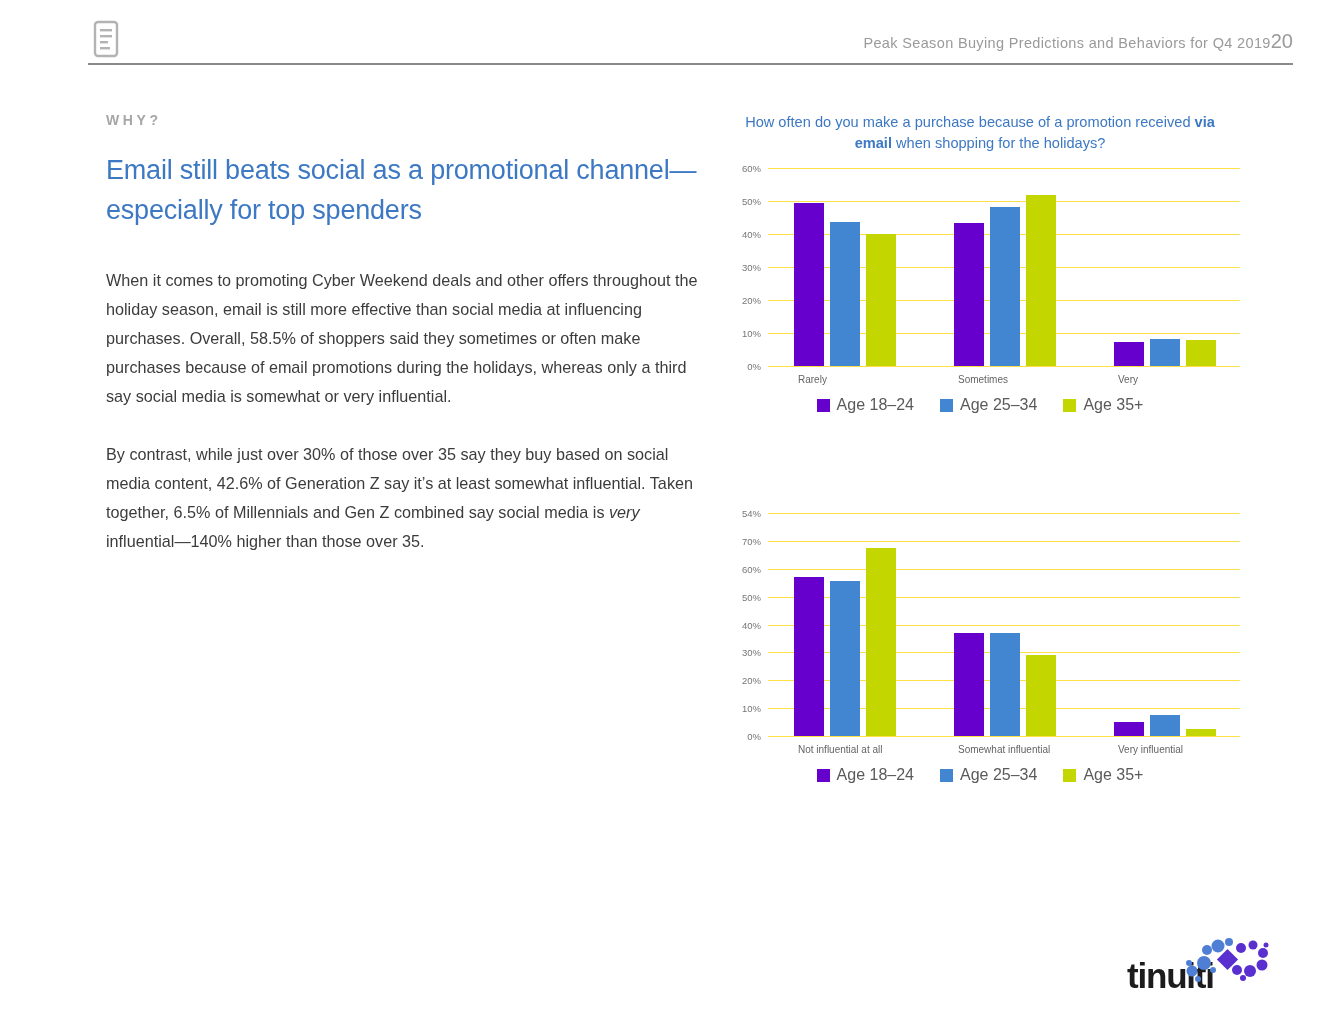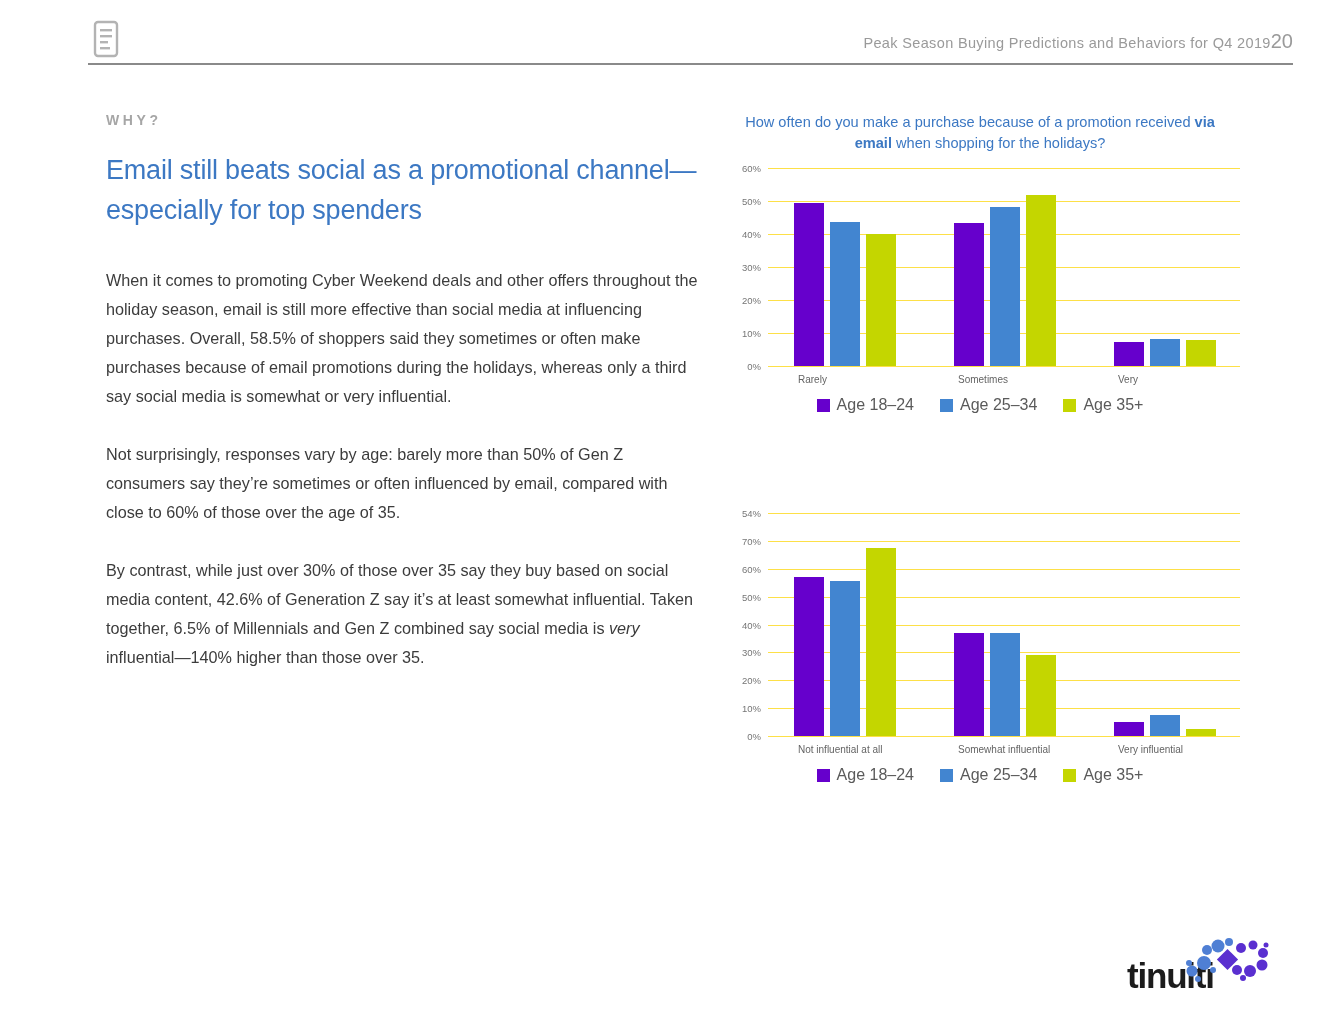--- a/index.html
+++ b/index.html
@@ -139,21 +139,20 @@
       <span class="header-page">20</span>
     </div>
     <div class="header-rule"></div>
   </div>
 
   <div class="left-col">
     <div class="eyebrow">WHY?</div>
     <h2 class="subhead">Email still beats social as a promotional channel—especially for top spenders</h2>
     <div class="body-copy">
       <p>When it comes to promoting Cyber Weekend deals and other offers throughout the holiday season, email is still more effective than social media at influencing purchases. Overall, 58.5% of shoppers said they sometimes or often make purchases because of email promotions during the holidays, whereas only a third say social media is somewhat or very influential.</p>
-      <p>Not surprisingly, responses vary by age: barely more than 50% of Gen Z consumers say they’re sometimes or often influenced by email, compared with close to 60% of those over the age of 35.</p>
       <p><span>By contrast, while just over 30% of those over 35 say they buy based on social media content, 42.6% of Generation Z say it’s at least somewhat influential. Taken together, 6.5% of Millennials and Gen Z combined say social media is </span><em>very</em><span> influential—140% higher than those over 35.</span></p>
     </div>
   </div>
 
   <div class="chart-block" id="chart1-block">
     <div class="chart-title"><span>How often do you make a purchase because of a promotion received </span><b>via email</b><span> when shopping for the holidays?</span></div>
     <div class="plot-wrap">
       <div class="plot" id="plot1" style="height:198px;">
           <div class="gridline" style="top: 198px;">
             <span class="ytick">0%</span>

